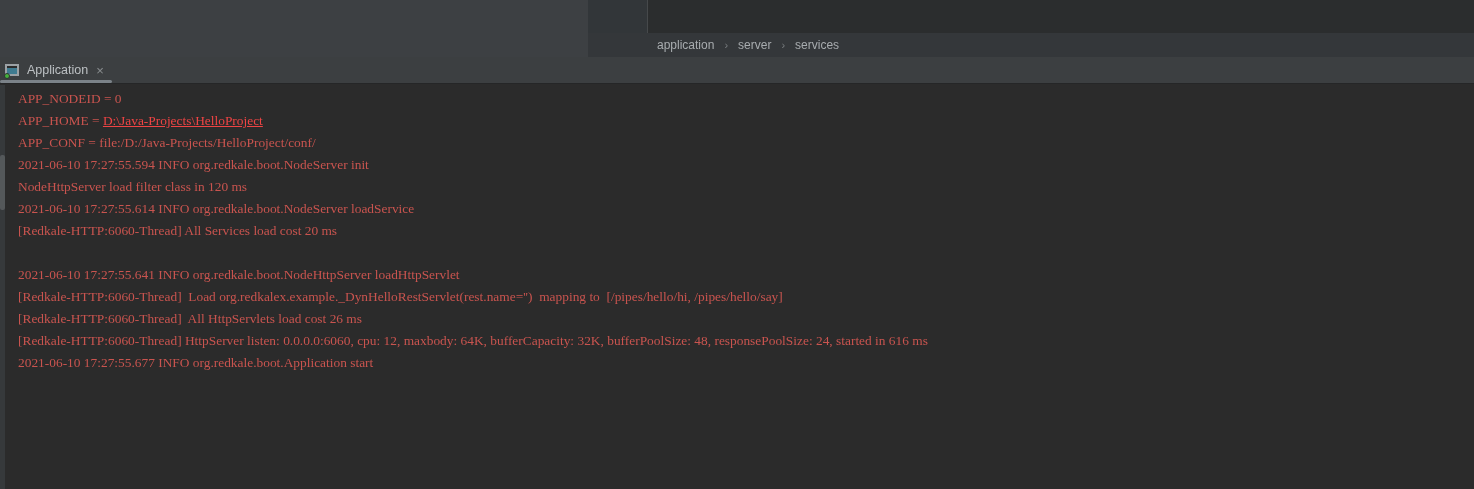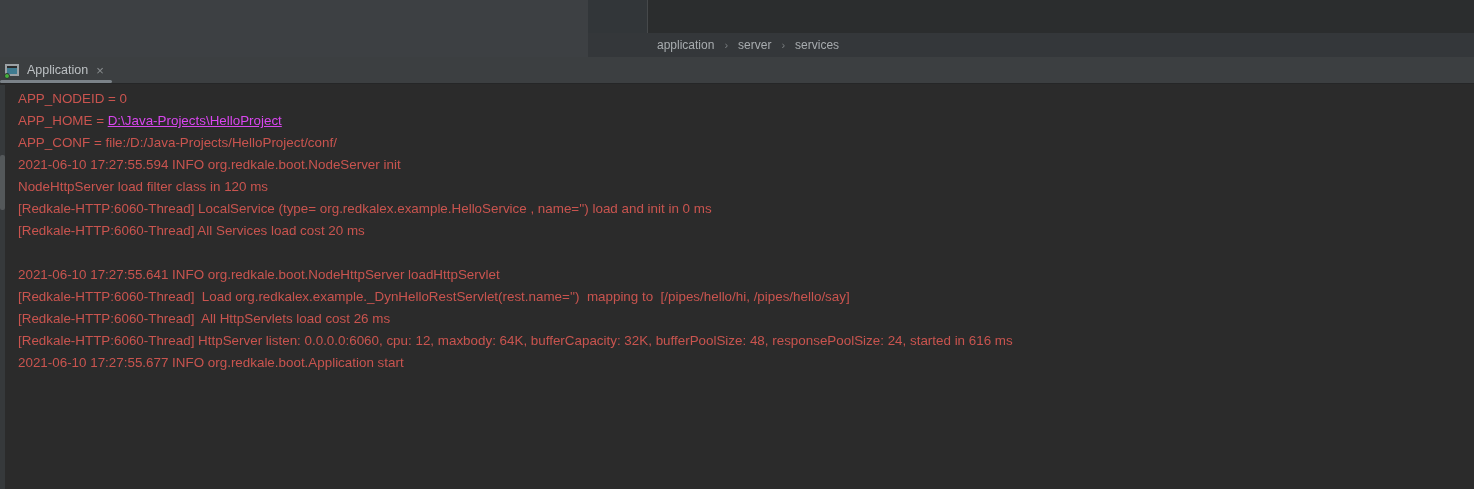--- a/index.html
+++ b/index.html
@@ -29,24 +29,24 @@
   
   .console-icon { position:relative; width:17px; height:15px; }
   .ci-frame { position:absolute; left:1px; top:1px; width:14px; height:12px;
               border:2px solid #9ba1a5; background:#2b2b2b; }
   .ci-screen { position:absolute; left:3px; top:5px; width:10px; height:6px; background:#3f7b90; }
   .ci-dot { position:absolute; left:0; bottom:-1px; width:6px; height:6px; border-radius:50%;
             background:#45b13c; border:1px solid #2f3335; }
 
   
   .console { position:absolute; left:0; top:85px; right:0; bottom:0; background:#2b2b2b;
-             padding:3px 0 0 18px; font-family:Liberation Sans, sans-serif;
+             padding:3px 0 0 18px; font-family:Liberation Serif, serif;
              font-size:13.4px; line-height:22px; }
   .console-line { white-space:pre; min-height:22px; color:#c9544f; }
-  .console-link { color:#d946ef; text-decoration:underline; cursor:pointer; }
+  .console-link { color:#ef4444; text-decoration:underline; cursor:pointer; }
 
   
   .left-stripe { position:absolute; left:0; top:85px; bottom:0; width:5px; background:#36393b; }
   .stripe-thumb { position:absolute; left:0; top:70px; width:5px; height:55px; background:#54585a; border-radius:2px; }
 </style>
 </head>
 <body>
 
 <div id="root">
 
@@ -75,21 +75,21 @@
       <span class="tab-underline"></span>
     </div>
   </div>
 
   <div class="console" id="console-output">
       <div class="console-line">APP_NODEID = 0</div>
       <div class="console-line"><span>APP_HOME = </span><span class="console-link">D:\Java-Projects\HelloProject</span></div>
       <div class="console-line">APP_CONF = file:/D:/Java-Projects/HelloProject/conf/</div>
       <div class="console-line">2021-06-10 17:27:55.594 INFO org.redkale.boot.NodeServer init</div>
       <div class="console-line">NodeHttpServer load filter class in 120 ms</div>
-      <div class="console-line">[Redkale-HTTP:6060-Thread] LocalService (type= org.redkalex.example.HelloService , name='') load and init in 0 ms</div>
+      <div class="console-line">2021-06-10 17:27:55.614 INFO org.redkale.boot.NodeServer loadService</div>
       <div class="console-line">[Redkale-HTTP:6060-Thread] All Services load cost 20 ms</div>
       <div class="console-line"></div>
       <div class="console-line">2021-06-10 17:27:55.641 INFO org.redkale.boot.NodeHttpServer loadHttpServlet</div>
       <div class="console-line">[Redkale-HTTP:6060-Thread]  Load org.redkalex.example._DynHelloRestServlet(rest.name='')  mapping to  [/pipes/hello/hi, /pipes/hello/say]</div>
       <div class="console-line">[Redkale-HTTP:6060-Thread]  All HttpServlets load cost 26 ms</div>
       <div class="console-line">[Redkale-HTTP:6060-Thread] HttpServer listen: 0.0.0.0:6060, cpu: 12, maxbody: 64K, bufferCapacity: 32K, bufferPoolSize: 48, responsePoolSize: 24, started in 616 ms</div>
       <div class="console-line">2021-06-10 17:27:55.677 INFO org.redkale.boot.Application start</div>
     </div>
   <div class="left-stripe">
     <span class="stripe-thumb"></span>

